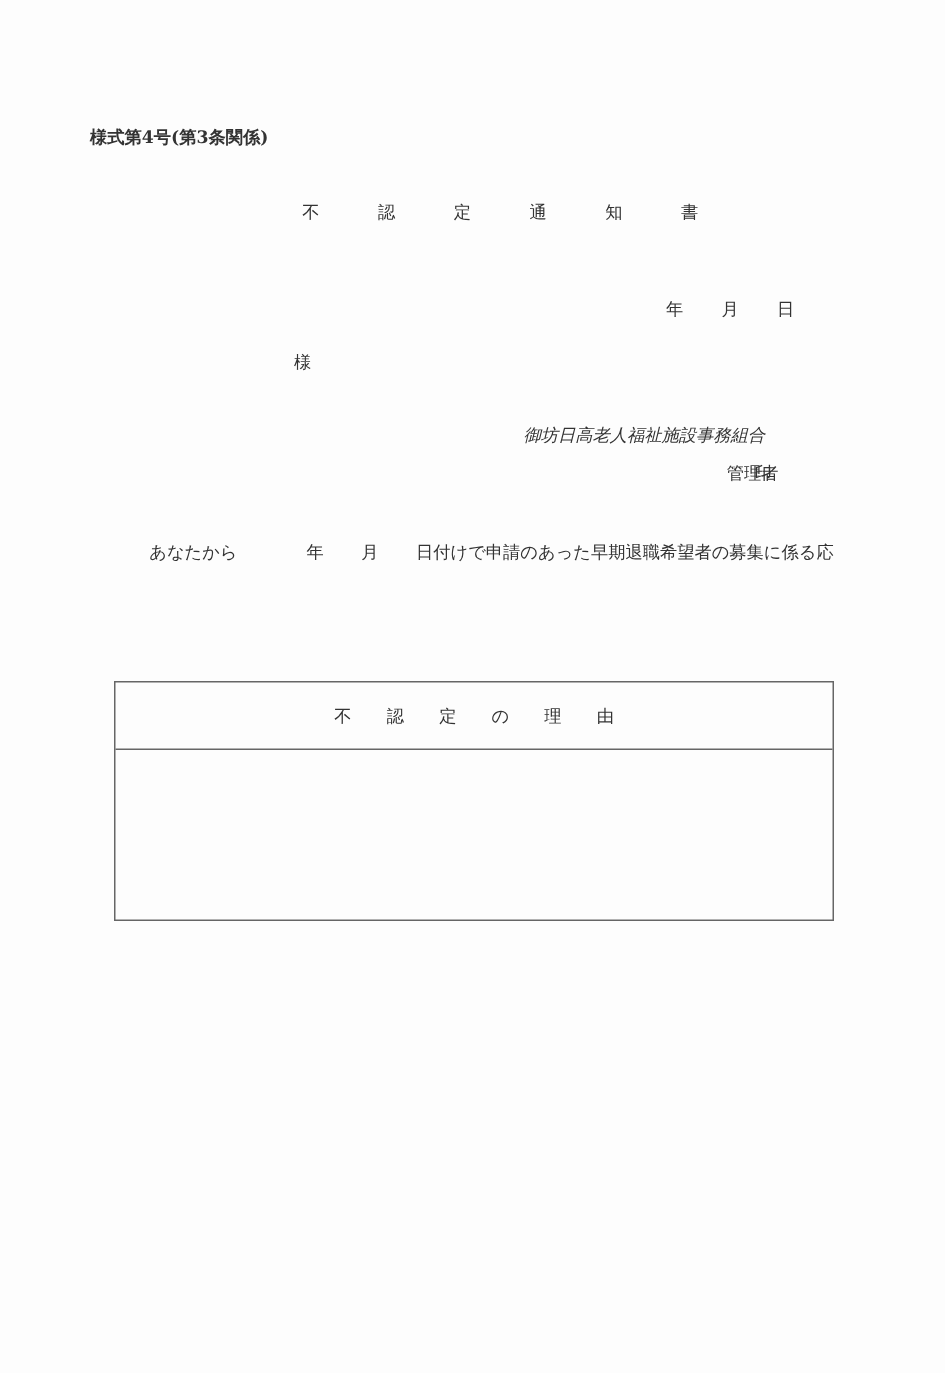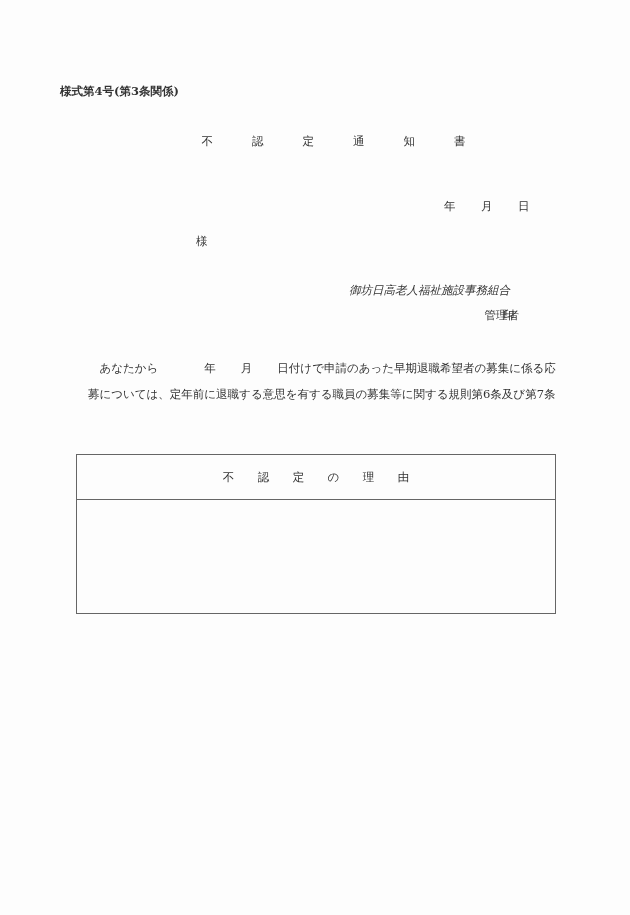--- a/index.html
+++ b/index.html
@@ -59,21 +59,20 @@
 </div>
 
 <div class="abs" id="sama">様</div>
 
 <div class="abs" id="org">御坊日高老人福祉施設事務組合</div>
 <div class="abs" id="admin">管理者</div>
 <div class="abs" id="seal">印</div>
 
 <div class="abs" id="body-text">
   <span class="line">　<span>あなたから</span><span class="gap1"></span><span>年</span><span class="gap2"></span><span>月</span><span class="gap3"></span><span>日付けで申請のあった早期退職希望者の募集に係る応</span></span>
-  <span class="line">募については、定年前に退職する意思を有する職員の募集等に関する規則第6条及び第7条</span>
 </div>
 
 <div class="abs" id="reason-box">
   <div id="reason-header">
     <span>不</span>
       <span>認</span>
       <span>定</span>
       <span>の</span>
       <span>理</span>
       <span>由</span>

